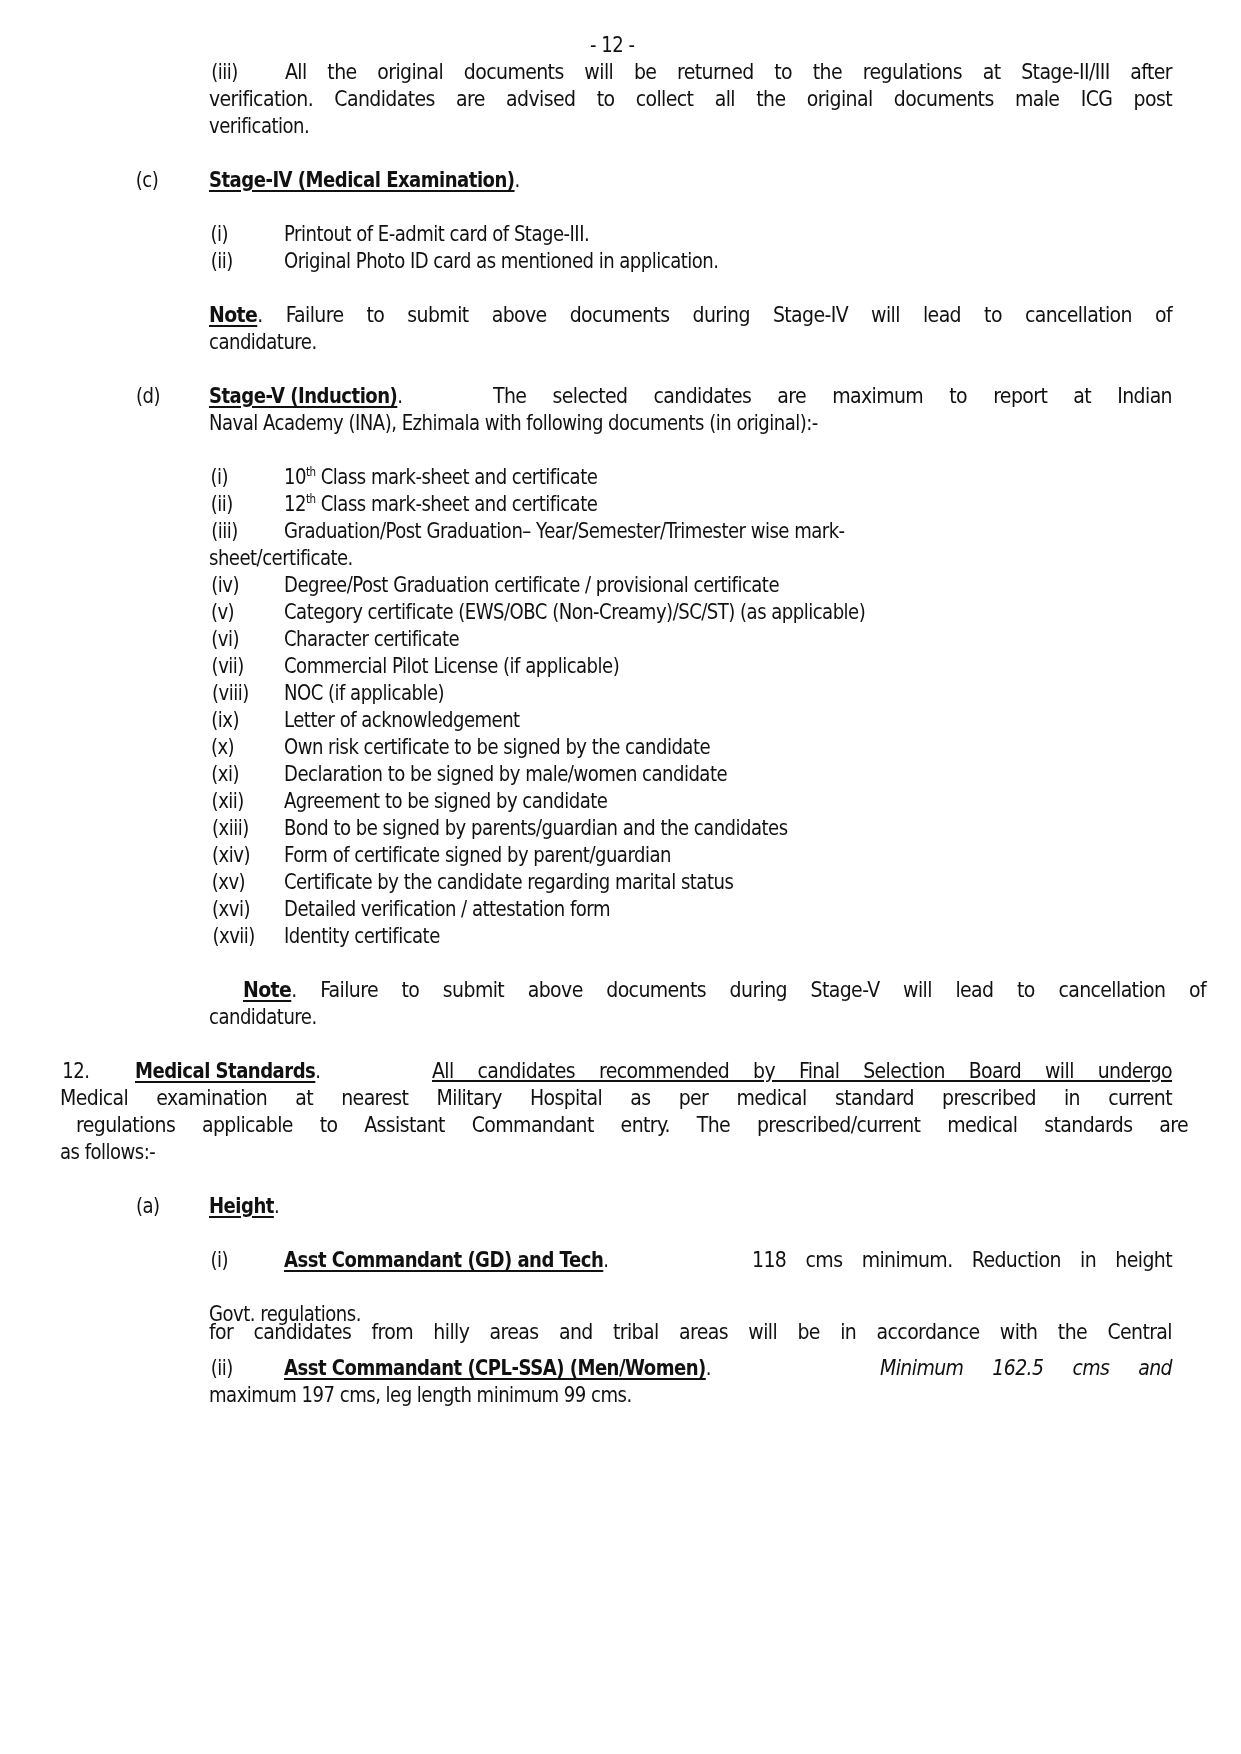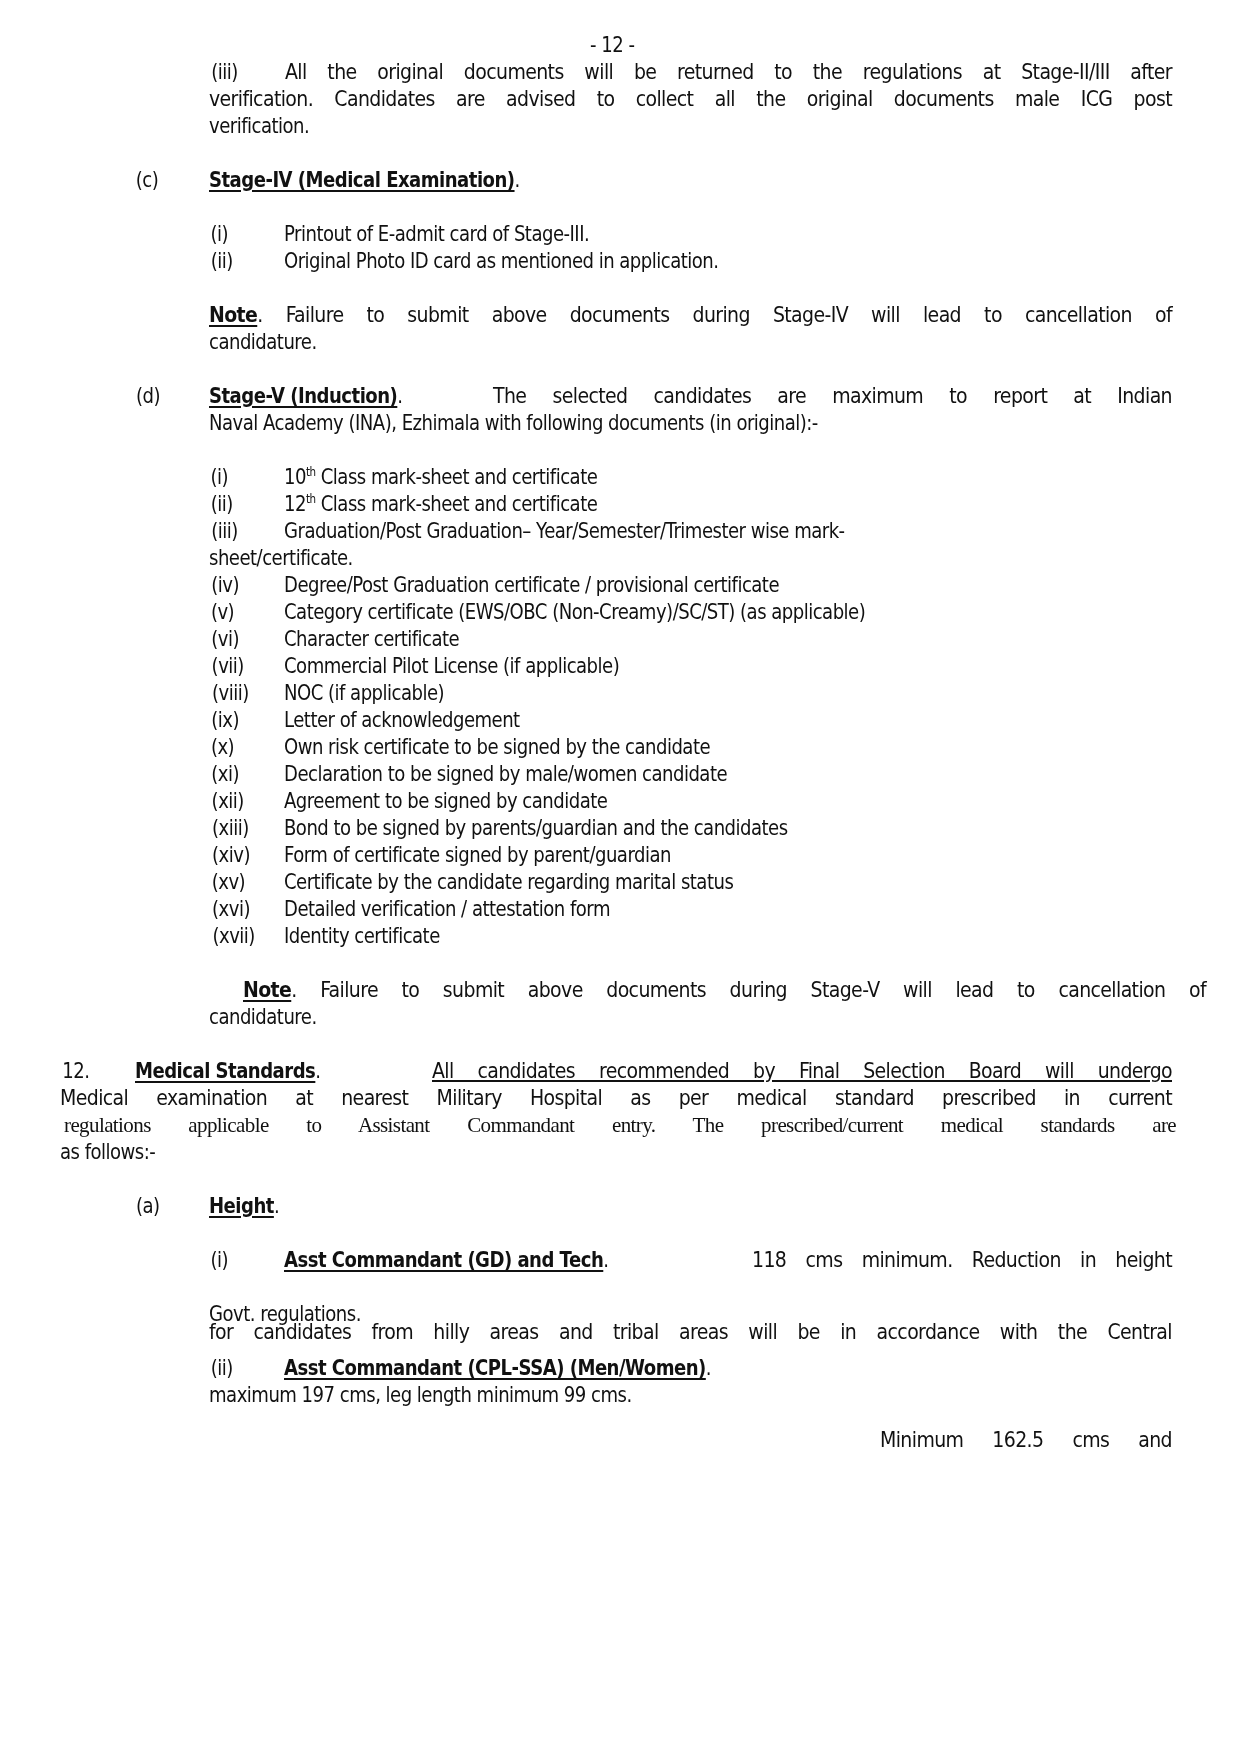--- a/index.html
+++ b/index.html
@@ -86,29 +86,29 @@
 
   <div class="ln just" style="left: 209px; top: 977px; width: 963px; font-stretch: condensed; margin-left: 34px;"><span class="u">Note</span><span>. Failure to submit above documents during Stage-V will lead to cancellation of</span></div>
   <div class="ln" style="left: 209px; top: 1004px; transform: scaleX(0.86);">candidature.</div>
 </div>
 
 <div>
   <div class="lab" style="left: 60px; top: 1058px; transform: scaleX(0.86);">12.</div>
   <div class="ln" style="left: 135px; top: 1058px; transform: scaleX(0.86);"><span class="u">Medical Standards</span><span>.</span></div>
   <div class="ln just" style="left: 432px; top: 1058px; width: 740px; font-stretch: condensed; text-decoration: underline;">All candidates recommended by Final Selection Board will undergo</div>
   <div class="ln just" style="left: 60px; top: 1085px; width: 1112px; font-stretch: condensed;">Medical examination at nearest Military Hospital as per medical standard prescribed in current</div>
-  <div class="ln just" style="left: 64px; top: 1112px; width: 1112px; font-stretch: condensed; font-family: Liberation Serif, serif;">regulations applicable to Assistant Commandant entry. The prescribed/current medical standards are</div>
+  <div class="ln just" style="left: 76px; top: 1112px; width: 1112px; font-stretch: condensed;">regulations applicable to Assistant Commandant entry. The prescribed/current medical standards are</div>
   <div class="ln" style="left: 60px; top: 1139px; transform: scaleX(0.86);">as follows:-</div>
 
   <div class="lab" style="left: 134px; top: 1193px; transform: scaleX(0.86);">(a)</div>
   <div class="ln" style="left: 209px; top: 1193px; transform: scaleX(0.86);"><span class="u">Height</span><span>.</span></div>
 
   <div class="lab" style="left: 209px; top: 1247px; transform: scaleX(0.86);">(i)</div>
   <div class="ln" style="left: 284px; top: 1247px; transform: scaleX(0.86);"><span class="u">Asst Commandant (GD) and Tech</span><span>.</span></div>
   <div class="ln just" style="left: 752px; top: 1247px; width: 420px; font-stretch: condensed;">118 cms minimum. Reduction in height</div>
   <div class="ln just" style="left: 209px; top: 1274px; width: 963px; font-stretch: condensed; margin-top: 45px;">for candidates from hilly areas and tribal areas will be in accordance with the Central</div>
   <div class="ln" style="left: 209px; top: 1301px; transform: scaleX(0.86);">Govt. regulations.</div>
 
   <div class="lab" style="left: 209px; top: 1355px; transform: scaleX(0.86);">(ii)</div>
   <div class="ln" style="left: 284px; top: 1355px; transform: scaleX(0.86);"><span class="u">Asst Commandant (CPL-SSA) (Men/Women)</span><span>.</span></div>
-  <div class="ln just" style="left: 880px; top: 1427px; width: 292px; font-stretch: condensed;">Minimum 162.5 cms and</div>
+  <div class="ln just" style="left: 880px; top: 1355px; width: 292px; font-stretch: condensed; font-style: italic;">Minimum 162.5 cms and</div>
   <div class="ln" style="left: 209px; top: 1382px; transform: scaleX(0.86);">maximum 197 cms, leg length minimum 99 cms.</div>
 </div>
 
 </body></html>

